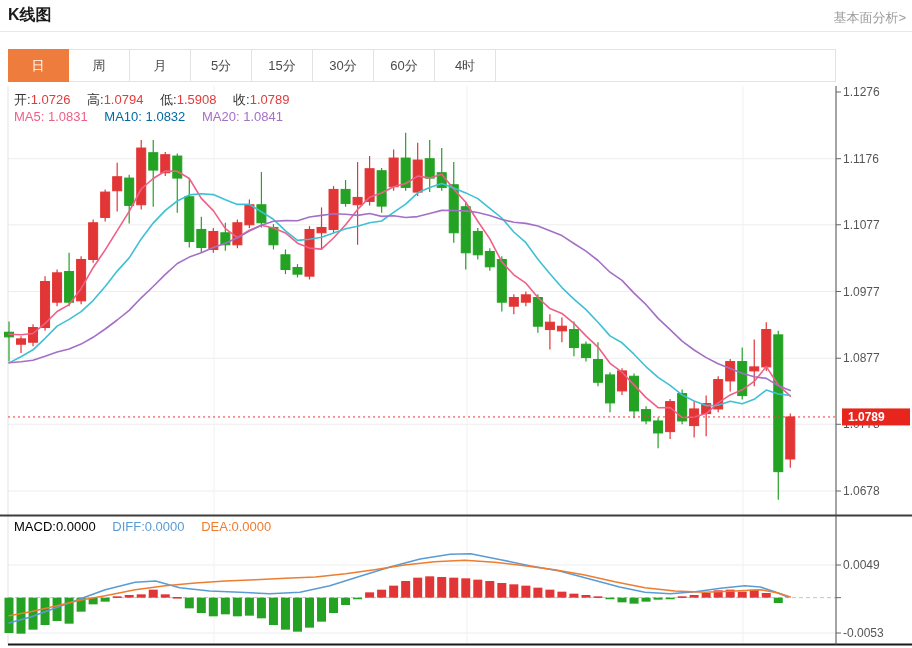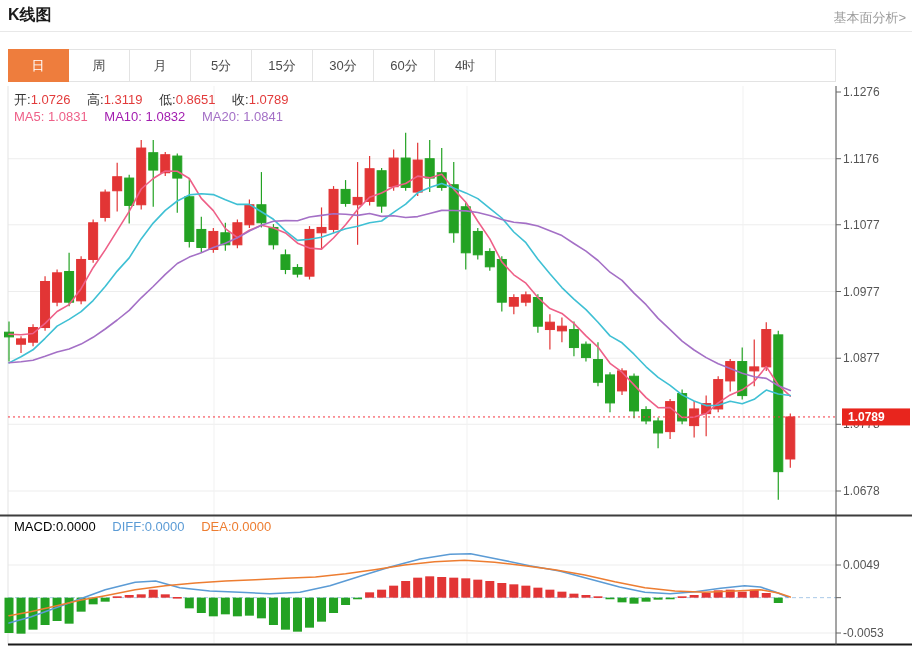--- a/index.html
+++ b/index.html
@@ -12,21 +12,21 @@
           box-sizing:border-box;display:flex;background:#fff;}
   .tab{width:61px;text-align:center;line-height:31px;font-size:13px;color:#4a4a4a;
        border-right:1px solid #e3e3e3;box-sizing:border-box;cursor:pointer;flex:none;}
   .tab.active{background:#ee7d3d;border-color:#ee7d3d;color:#fff;font-weight:normal;
        margin:-1px 0 -1px -1px;line-height:33px;height:33px;}
   .legend{position:absolute;font-size:13px;white-space:nowrap;z-index:3;}
   .legend .grp{margin-right:13px;}
   .lbl{color:#333;}
   .val-red{color:#e23b3b;text-align:right;}
   .ma5{color:#ee6088;text-align:center;}
-  .ma10{color:#a21caf;}
+  .ma10{color:#0369a1;}
   .ma20{color:#a470c6;margin-top:45px;}
   .m-macd{color:#000000;}
   .m-diff{color:#5b9bd5;text-align:center;}
   .m-dea{color:#ed7d31;margin-top:17px;}
   svg{position:absolute;left:0;top:0;z-index:1;}
 </style>
 </head>
 <body>
 
 <div class="page">
@@ -445,22 +445,22 @@
         <line x1="836" y1="597.6666666666666" x2="841" y2="597.6666666666666" stroke="#666" stroke-width="1"></line>
       </g>
       <g>
         <rect x="842" y="408.4381270903016" width="68" height="17" fill="#e8251d"></rect>
         <text x="848" y="421.4381270903016" font-size="12" font-weight="bold" fill="#fff">1.0789</text>
       </g>
     </svg>
 
   <div class="legend" style="left:14px;top:91px;">
     <span class="grp"><span class="lbl">开:</span><span class="val-red">1.0726</span></span>
-    <span class="grp"><span class="lbl">高:</span><span class="val-red">1.3119</span></span>
-    <span class="grp"><span class="lbl">低:</span><span class="val-red">0.8651</span></span>
+    <span class="grp"><span class="lbl">高:</span><span class="val-red">1.0794</span></span>
+    <span class="grp"><span class="lbl">低:</span><span class="val-red">1.5908</span></span>
     <span class="grp"><span class="lbl">收:</span><span class="val-red">1.0789</span></span>
   </div>
 
   <div class="legend" style="left:14px;top:109px;">
     <span class="grp ma5"><span>MA5:</span> <span>1.0831</span></span>
     <span class="grp ma10"><span>MA10:</span> <span>1.0832</span></span>
     <span class="grp ma20"><span>MA20:</span> <span>1.0841</span></span>
   </div>
 
   <div class="legend" style="left:14px;top:519px;">

